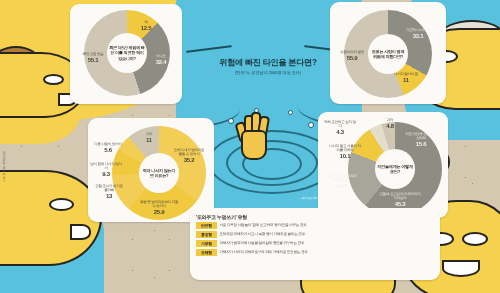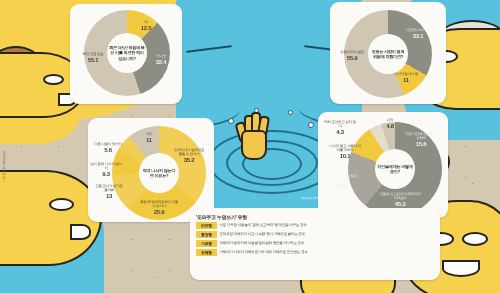--- a/index.html
+++ b/index.html
@@ -174,20 +174,24 @@
     <div class="mouth"></div>
   </div>
 
   <div class="face face-center-bot">
     <div class="eye"></div>
     <div class="eye2"></div>
   </div>
 
   <div class="title-rule" style="left:186px;top:48px;width:46px;transform:rotate(-7deg);"></div>
   <div class="title-rule" style="left:304px;top:48px;width:46px;transform:rotate(7deg);"></div>
+  <div class="title-wrap">
+    <div class="title">위험에 빠진 타인을 본다면?</div>
+    <div class="subtitle">(단위 %, 성인남녀 2000명 대상 조사)</div>
+  </div>
 
   <div class="water">
     <div class="ripple" style="left:22px;top:34px;width:124px;height:60px;"></div>
     <div class="ripple" style="left:40px;top:44px;width:88px;height:42px;"></div>
     <div class="ripple" style="left:56px;top:52px;width:56px;height:28px;"></div>
     <div class="ripple" style="left:-6px;top:8px;width:60px;height:20px;border-width:0 0 2px 0;border-radius:0 0 50% 0;transform:rotate(-10deg);"></div>
     <div class="ripple" style="left:112px;top:6px;width:62px;height:20px;border-width:0 0 2px 0;border-radius:0 0 0 50%;transform:rotate(10deg);"></div>
     <div class="splash" style="left:42px;top:22px;width:4px;height:4px;"></div>
     <div class="splash" style="left:122px;top:26px;width:4px;height:4px;"></div>
     <div class="splash" style="left:68px;top:12px;width:3px;height:3px;"></div>

